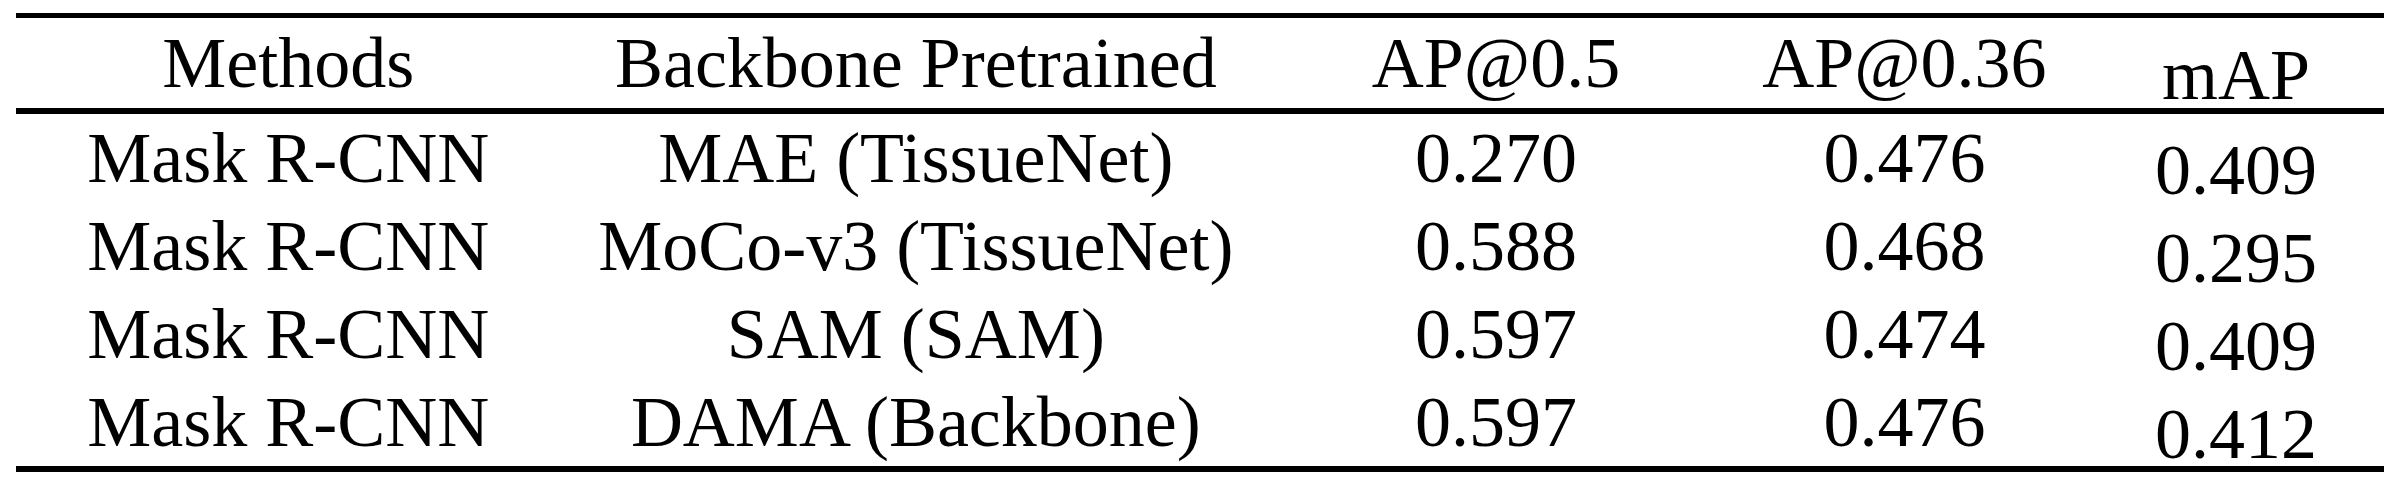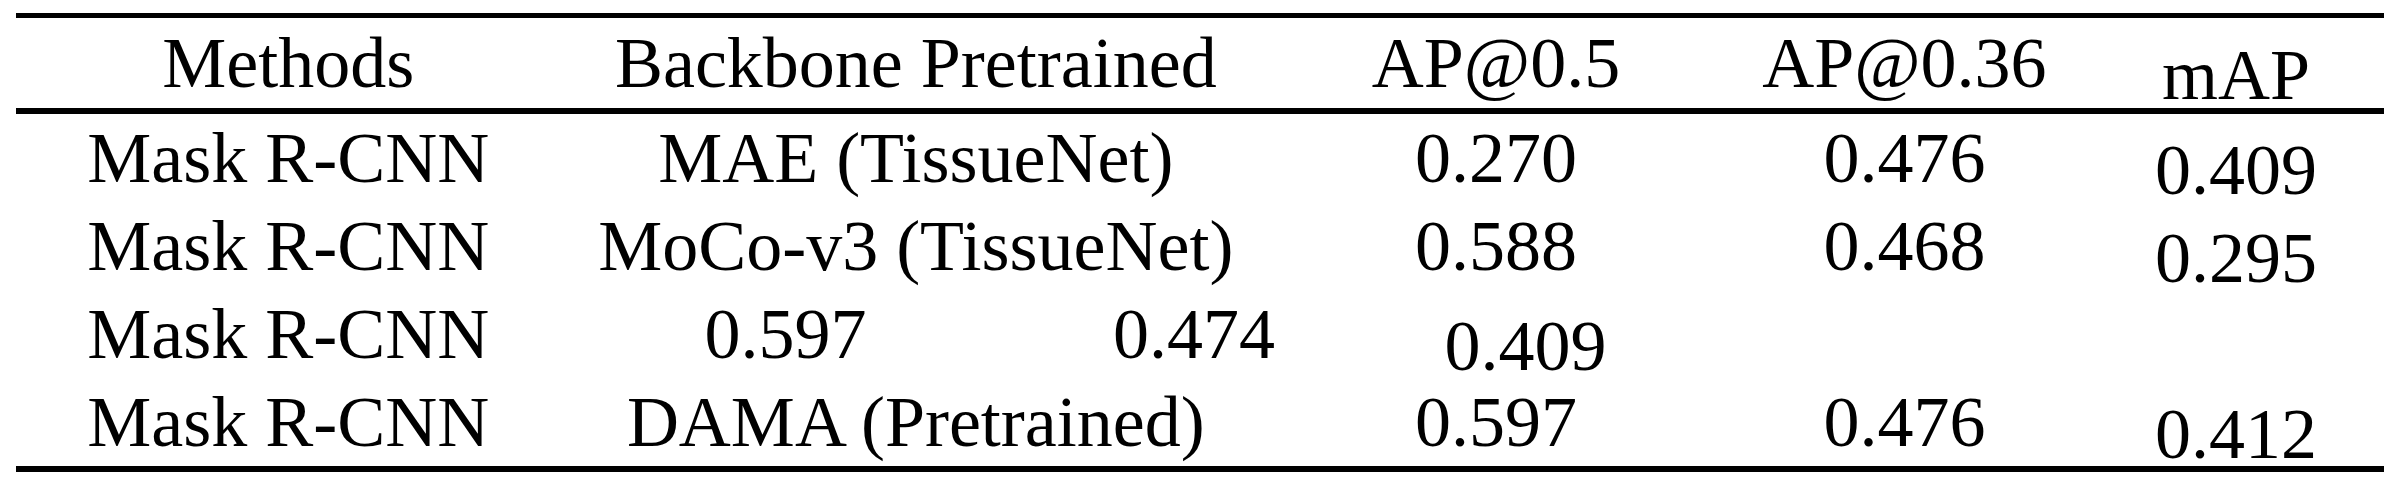--- a/index.html
+++ b/index.html
@@ -78,28 +78,29 @@
   <div class="row">
     <div class="cell c0">Mask R-CNN</div>
     <div class="cell c1">MoCo-v3 (TissueNet)</div>
     <div class="cell c2">0.588</div>
     <div class="cell c3">0.468</div>
     <div class="cell c4">0.295</div>
   </div>
 
   <div class="row">
     <div class="cell c0">Mask R-CNN</div>
+    <div class="cell c1">SAM (SAM)</div>
     <div class="cell c2">0.597</div>
     <div class="cell c3">0.474</div>
     <div class="cell c4">0.409</div>
   </div>
 
   <div class="row">
     <div class="cell c0">Mask R-CNN</div>
-    <div class="cell c1">DAMA (Pretrained)</div>
+    <div class="cell c1">DAMA (Backbone)</div>
     <div class="cell c2">0.597</div>
     <div class="cell c3">0.476</div>
     <div class="cell c4">0.412</div>
   </div>
 
   <div class="rule rule-bottom"></div>
 
 </div>
 
 </body></html>

